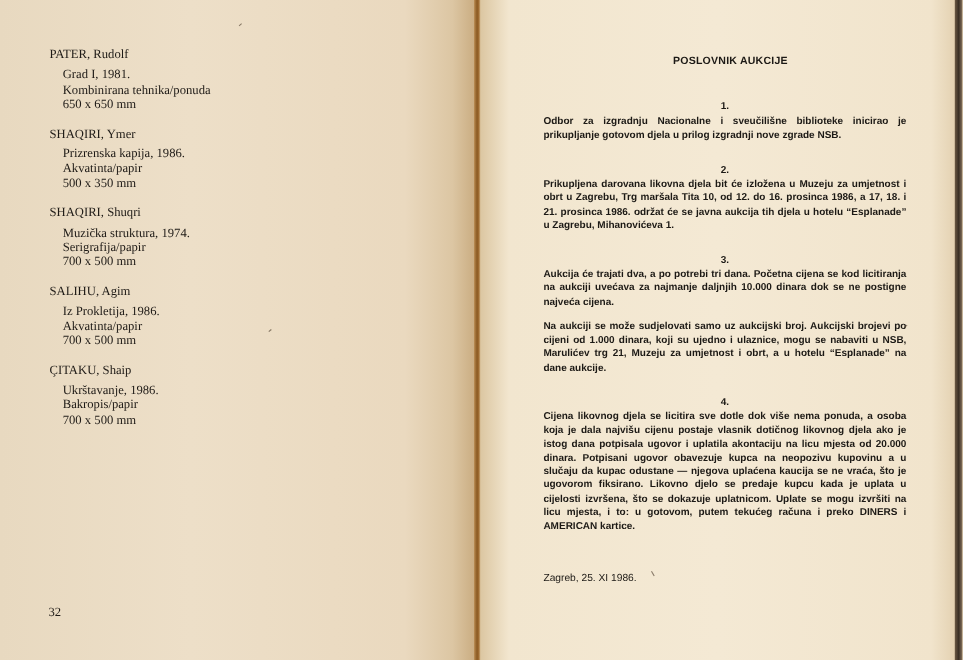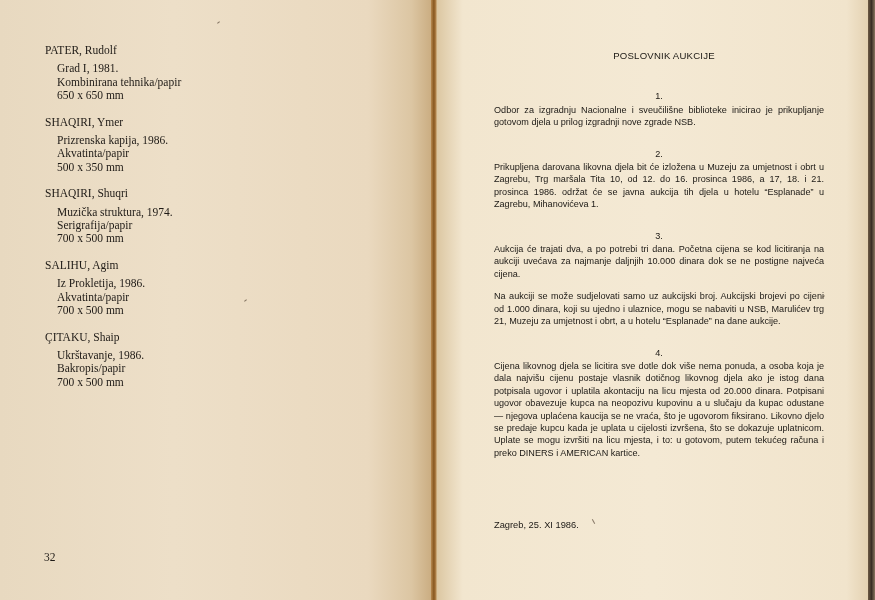--- a/index.html
+++ b/index.html
@@ -36,21 +36,21 @@
   .artwork div { display: block; }
   .page-number {
     position: absolute; left: 44px; top: 551px;
     font-family: "Liberation Serif", "DejaVu Serif", serif;
     font-size: 11.5px; color: #1e1a16;
   }
   
   .rules {
     position: absolute; left: 494px; top: 50px; width: 330px;
     font-family: "Liberation Sans", "DejaVu Sans", sans-serif;
-    color: #1c1915; font-size: 9.1px; line-height: 12.4px; font-weight: normal;
+    color: #1c1915; font-size: 9.1px; line-height: 12.4px; font-weight: bold;
   }
   .rules-title {
     text-align: center; font-size: 9.6px; letter-spacing: 0.2px; margin: 0 0 28px 10px;
   }
   .section-num { text-align: center; margin-bottom: 1px; }
   .para { text-align: justify; text-align-last: left; margin: 0; }
   .section { margin-bottom: 19px; }
   .para + .para { margin-top: 10px; }
   .signoff {
     position: absolute; left: 494px; top: 520px;
@@ -66,21 +66,21 @@
   <div class="page-left"></div>
   <div class="spine"></div>
   <div class="page-right"></div>
   <div class="edge-right"></div>
 
   <div class="artists">
     <div class="artist">
       <span class="artist-name">PATER, Rudolf</span>
       <div class="artwork">
         <div>Grad I, 1981.</div>
-        <div>Kombinirana tehnika/papir</div>
+        <div>Kombinirana tehnika/ponuda</div>
         <div>650 x 650 mm</div>
       </div>
     </div>
     <div class="artist">
       <span class="artist-name">SHAQIRI, Ymer</span>
       <div class="artwork">
         <div>Prizrenska kapija, 1986.</div>
         <div>Akvatinta/papir</div>
         <div>500 x 350 mm</div>
       </div>

